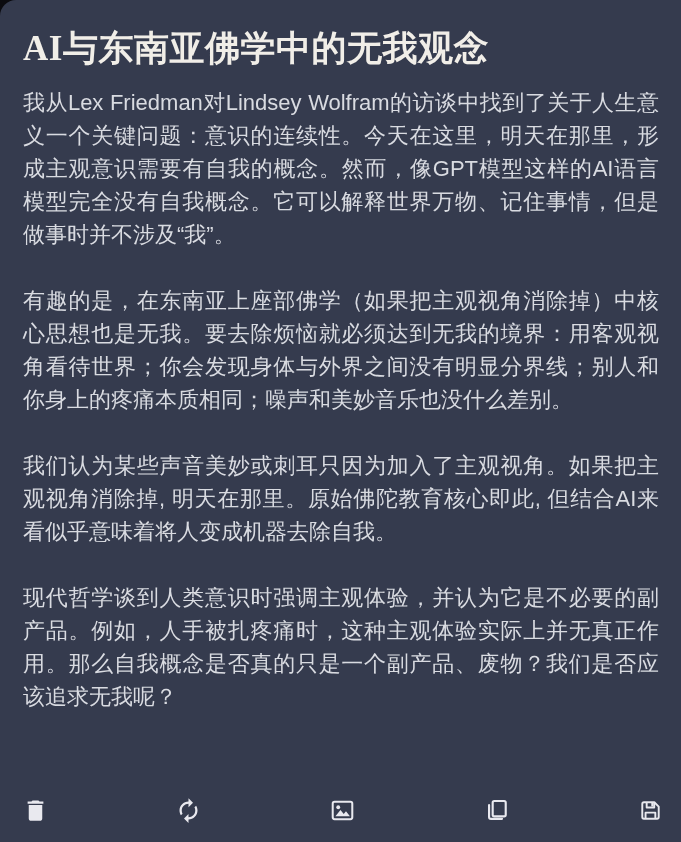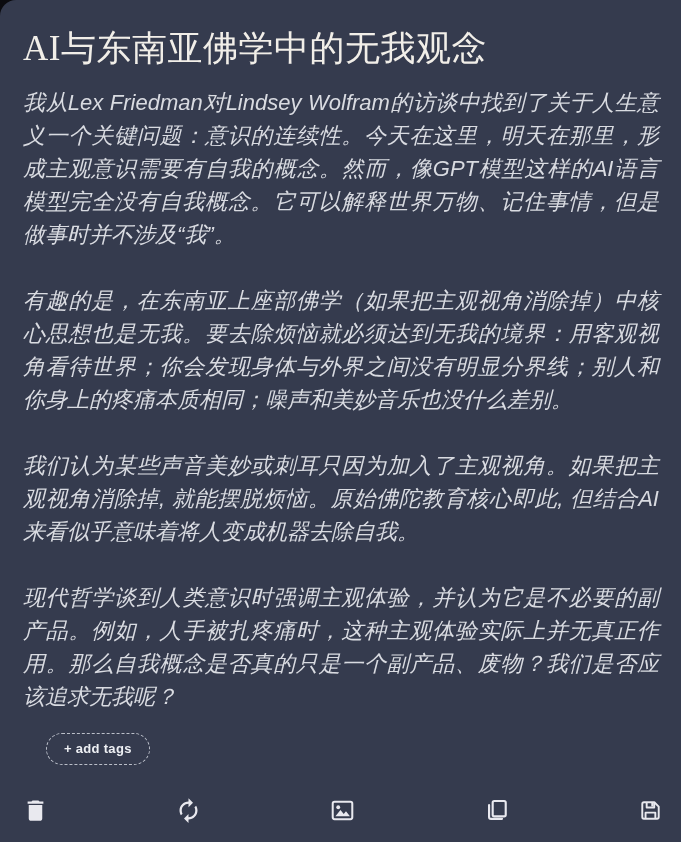--- a/index.html
+++ b/index.html
@@ -16,34 +16,33 @@
     border-top-left-radius: 16px;
     overflow: hidden;
     box-sizing: border-box;
   }
   .content {
     padding: 30px 22px 0 23px;
   }
   .note-title {
     margin: 0 0 17px 0;
     font-family: "Liberation Serif", "DejaVu Serif", serif;
-    font-weight: 400;
+    font-weight: 700;
     font-size: 35px;
     line-height: 1.1;
     letter-spacing: 0.5px;
     color: #f1eee8;
   }
   .note-paragraph {
     margin: 0 0 33px 0;
     font-size: 22px;
     line-height: 33px;
     color: #d9dbe1;
     text-align: justify;
     text-justify: inter-ideograph;
-    font-style: italic;
   }
   .note-paragraph:last-of-type { margin-bottom: 15px; }
   .tags-row {
     margin: 20px 0 0 23px;
   }
   .add-tags-btn {
     display: inline-block;
     background: transparent;
     border: 1.6px dashed rgba(233, 236, 243, 0.75);
     border-radius: 16px;
@@ -82,25 +81,22 @@
   .tool-btn svg { display: block; }
 </style>
 </head>
 <body>
 
 <div class="card">
   <div class="content">
     <h1 class="note-title">AI与东南亚佛学中的无我观念</h1>
     <p class="note-paragraph">我从Lex Friedman对Lindsey Wolfram的访谈中找到了关于人生意义一个关键问题：意识的连续性。今天在这里，明天在那里，形成主观意识需要有自我的概念。然而，像GPT模型这样的AI语言模型完全没有自我概念。它可以解释世界万物、记住事情，但是做事时并不涉及“我”。</p>
     <p class="note-paragraph">有趣的是，在东南亚上座部佛学（如果把主观视角消除掉）中核心思想也是无我。要去除烦恼就必须达到无我的境界：用客观视角看待世界；你会发现身体与外界之间没有明显分界线；别人和你身上的疼痛本质相同；噪声和美妙音乐也没什么差别。</p>
-    <p class="note-paragraph">我们认为某些声音美妙或刺耳只因为加入了主观视角。如果把主观视角消除掉, 就能摆脱烦恼。原始佛陀教育核心即此, 但结合AI来看似乎意味着将人变成机器去除自我。</p>
+    <p class="note-paragraph">我们认为某些声音美妙或刺耳只因为加入了主观视角。如果把主观视角消除掉, 明天在那里。原始佛陀教育核心即此, 但结合AI来看似乎意味着将人变成机器去除自我。</p>
     <p class="note-paragraph">现代哲学谈到人类意识时强调主观体验，并认为它是不必要的副产品。例如，人手被扎疼痛时，这种主观体验实际上并无真正作用。那么自我概念是否真的只是一个副产品、废物？我们是否应该追求无我呢？</p>
-    <div class="tags-row">
-      <button class="add-tags-btn">+ add tags</button>
-    </div>
   </div>
 
   <div class="toolbar">
     <button class="tool-btn" title="">
       <span>
         <svg width="27" height="27" viewBox="0 0 24 24">
           <path fill="#e9e9ef" d="M6 19c0 1.2.9 2.1 2.1 2.1h7.8c1.2 0 2.1-.9 2.1-2.1V7.2H6V19zM19 3.9h-3.4l-1-.9H9.4l-1 .9H5v2.2h14V3.9z"></path>
         </svg>
       </span>
     </button>

